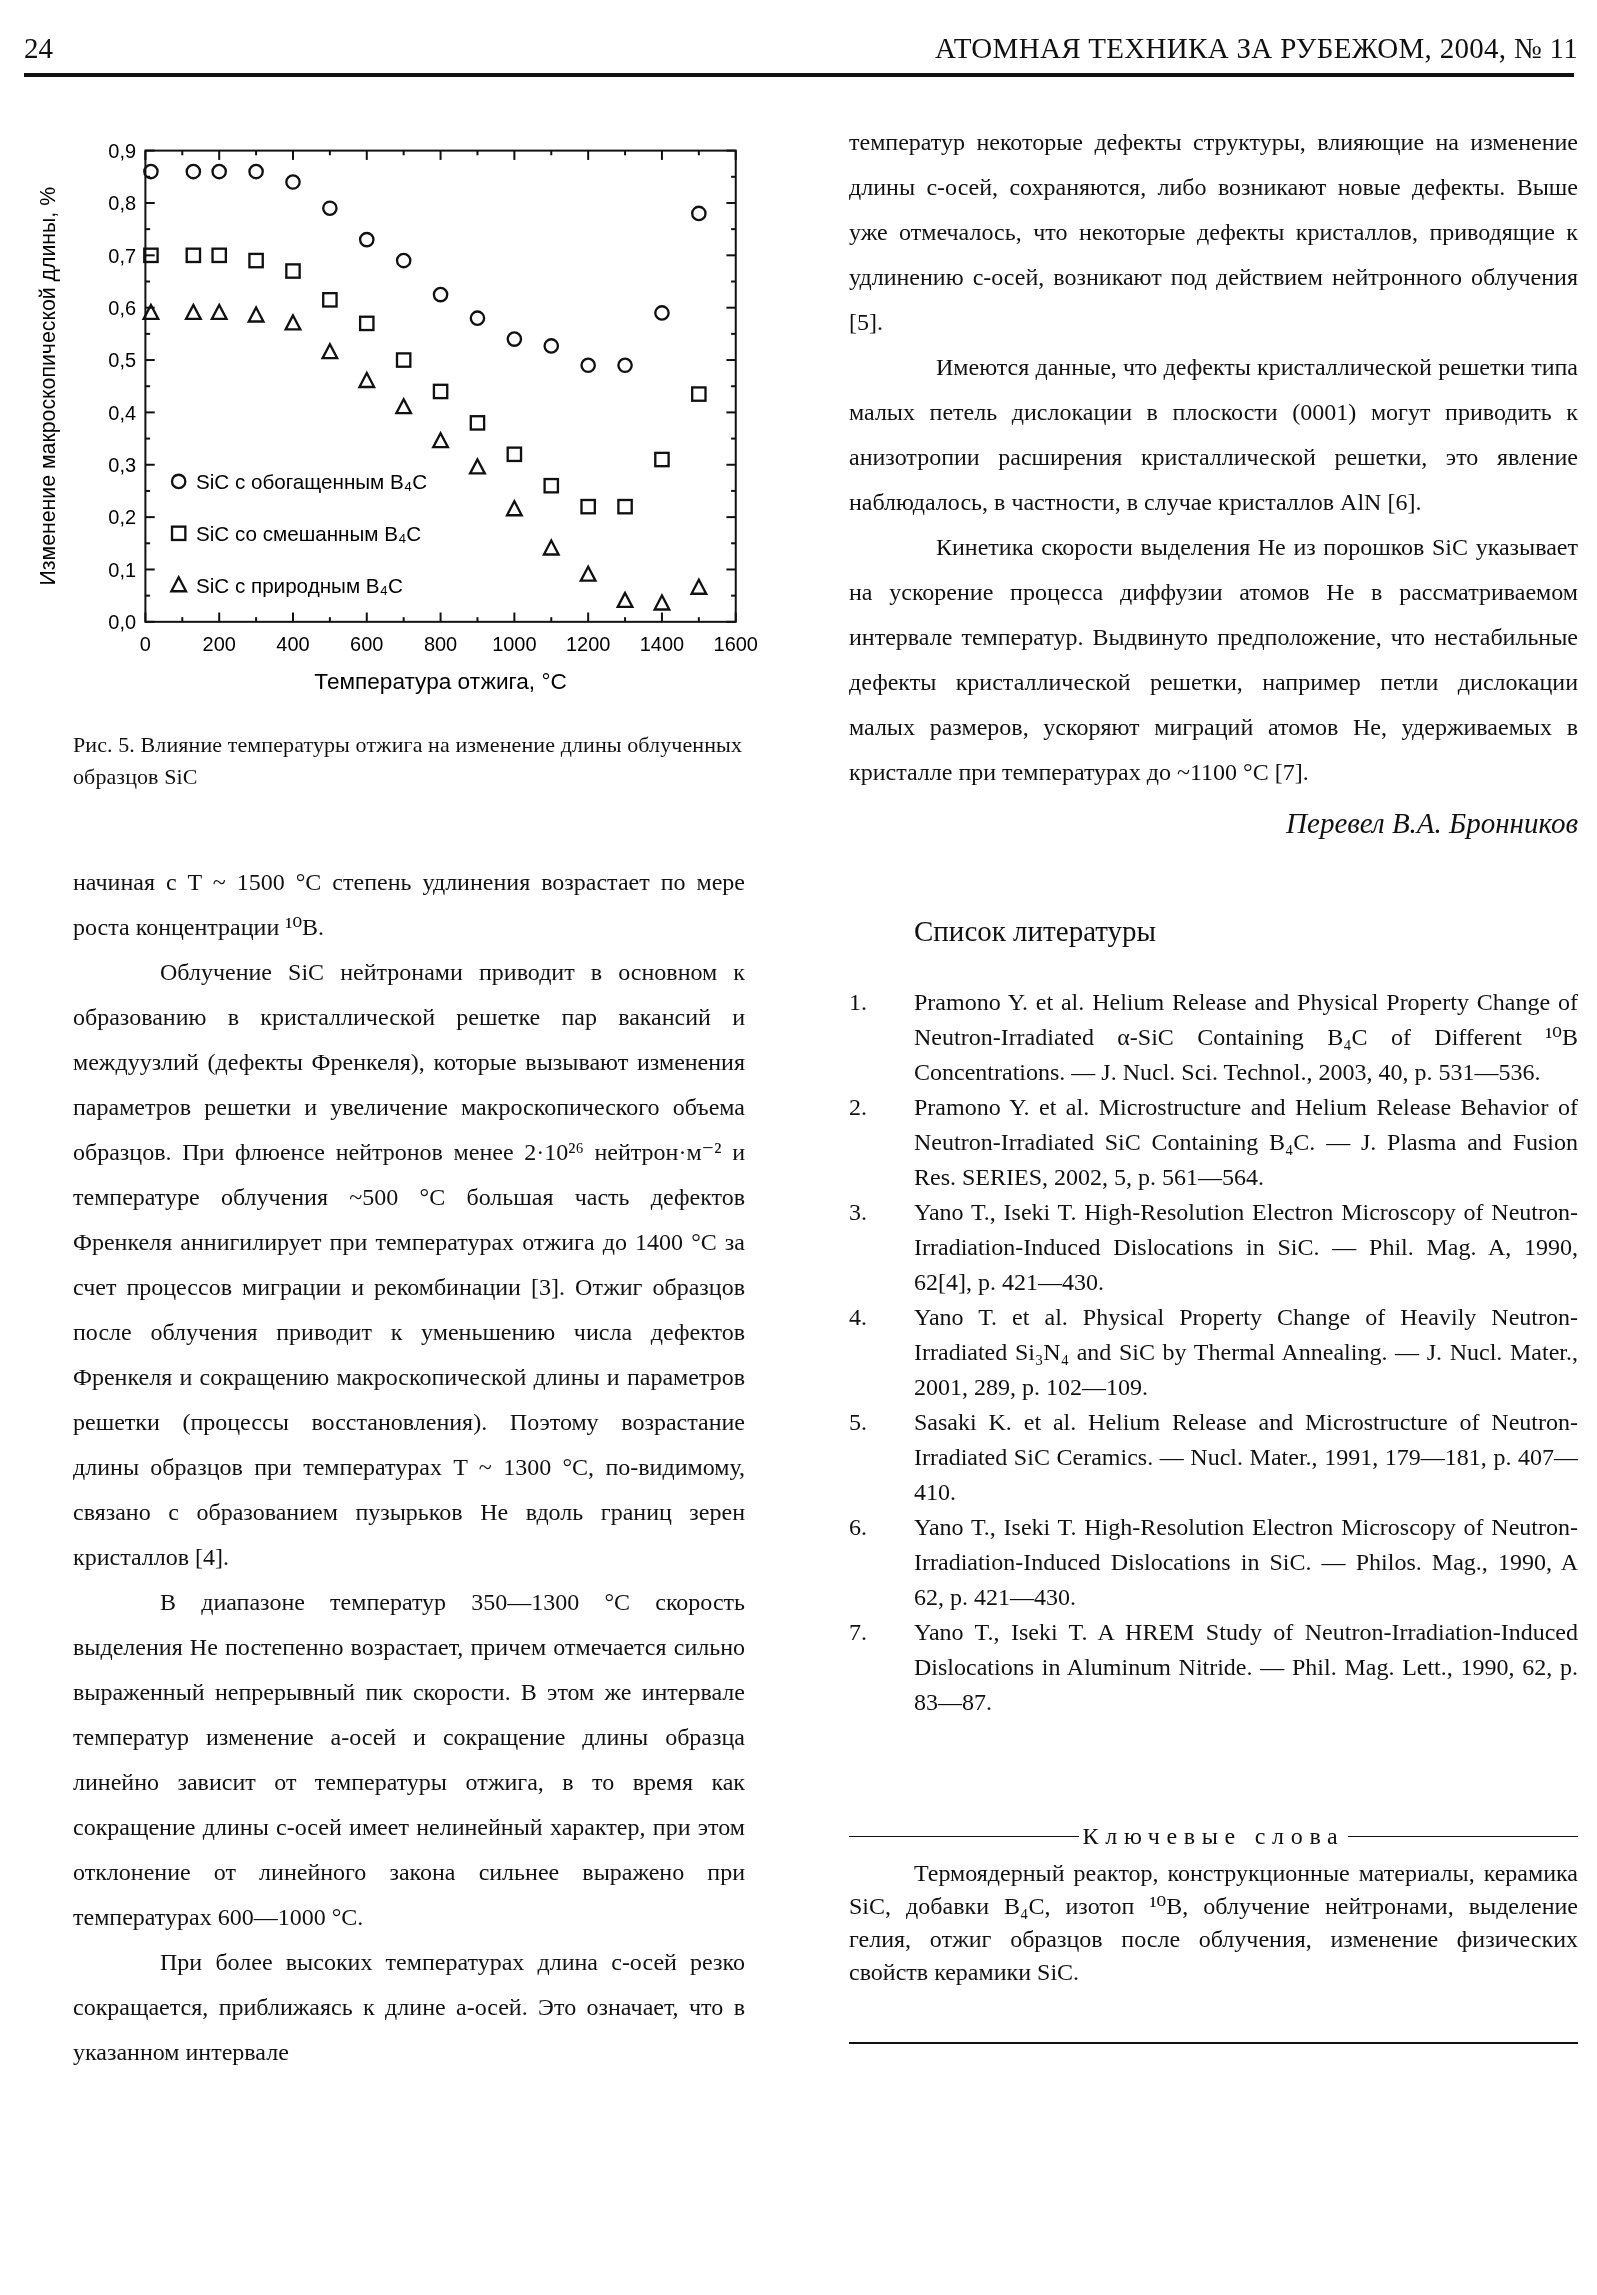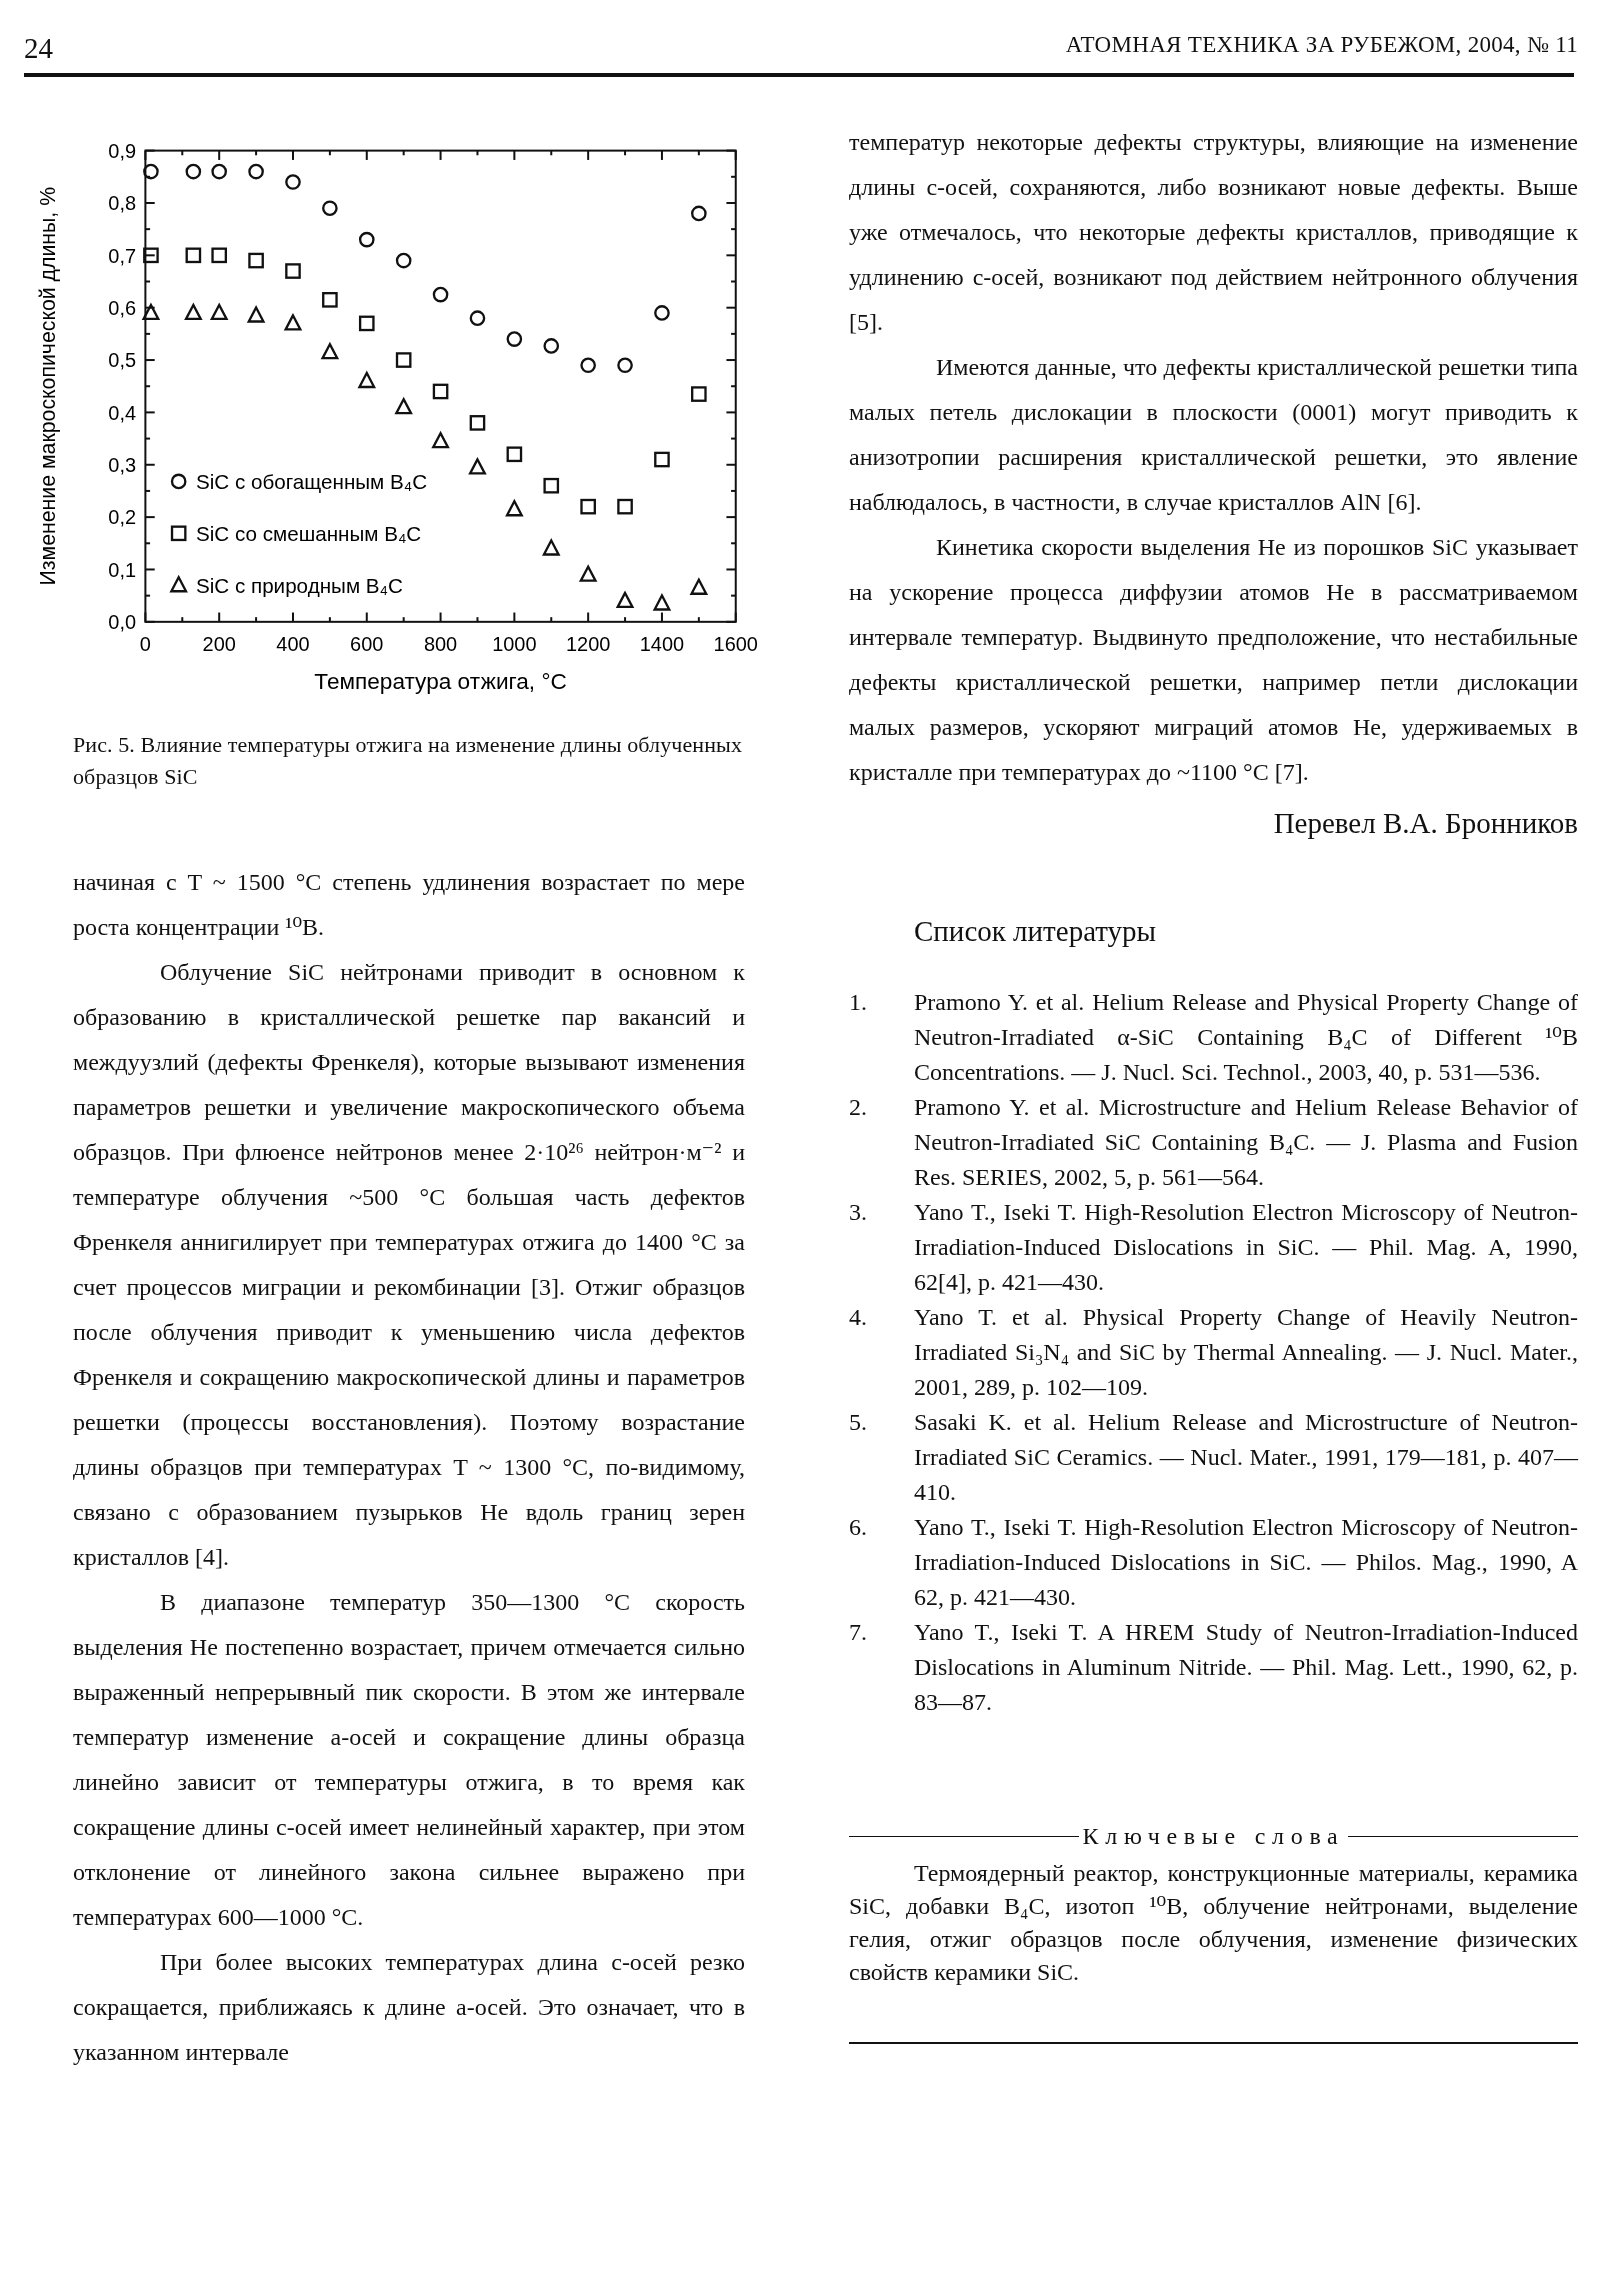--- a/index.html
+++ b/index.html
@@ -2,35 +2,35 @@
 <html style="font-size:10.7px"><head>
 <meta charset="utf-8">
 <style>
   html, body { margin: 0; padding: 0; background: #ffffff; }
   body {
     width: 1598px; height: 2295px; position: relative; overflow: hidden;
     font-family: "Liberation Serif", "DejaVu Serif", serif; color: #111;
   }
   .header { position: absolute; left: 24px; right: 20px; top: 27px; height: 47px; }
   .page-num { position: absolute; left: 0; top: 5.3px; font-size: 29px; }
-  .journal { position: absolute; right: 0; top: 5.3px; font-size: 23px; letter-spacing: 0.3px; }
+  .journal { position: absolute; right: 0; top: 5.3px; font-size: 29px; letter-spacing: 0.3px; }
   .header-rule { position: absolute; left: 24px; right: 24px; top: 73px; height: 4px; background: #111; }
 
   .col-left { position: absolute; left: 73px; width: 672px; top: 113px; }
   .col-right { position: absolute; left: 849px; width: 729px; top: 120px; }
 
   .figure { position: relative; width: 766px; height: 599px; margin-left: -73px; margin-top: 6.7px; }
   .figure svg { width: 766px; height: 599px; display: block; }
   .caption { font-weight: normal; font-size: 22px; line-height: 32px; margin-top: 10px; width: 679px; letter-spacing: 0.1px; }
 
   p.body { font-size: 24px; line-height: 45px; margin: 0; text-align: justify; }
   p.body.indent { text-indent: 87px; }
   .gap-after-caption { height: 67px; }
 
-  .signature { font-size: 29px; text-align: right; margin-top: 12px; }
+  .signature { font-style: italic; font-size: 29px; text-align: right; margin-top: 12px; }
   .refs-title { font-weight: normal; font-size: 29px; margin: 75px 0 3px 65px; }
   .refs { margin-top: 37px; }
   .ref { display: flex; font-size: 24px; line-height: 35px; text-align: justify; }
   .ref-num { width: 65px; flex: none; }
   .ref-text { flex: 1; }
 
   .kw-head { margin-top: 103px; display: flex; align-items: center; font-size: 24px; }
   .kw-line { flex: 1; height: 1.3px; background: #111; }
   .kw-label { padding: 0 4px; letter-spacing: 6.7px; }
   .kw-text { font-size: 24px; line-height: 33px; text-align: justify; text-indent: 65px; margin-top: 6.7px; }

